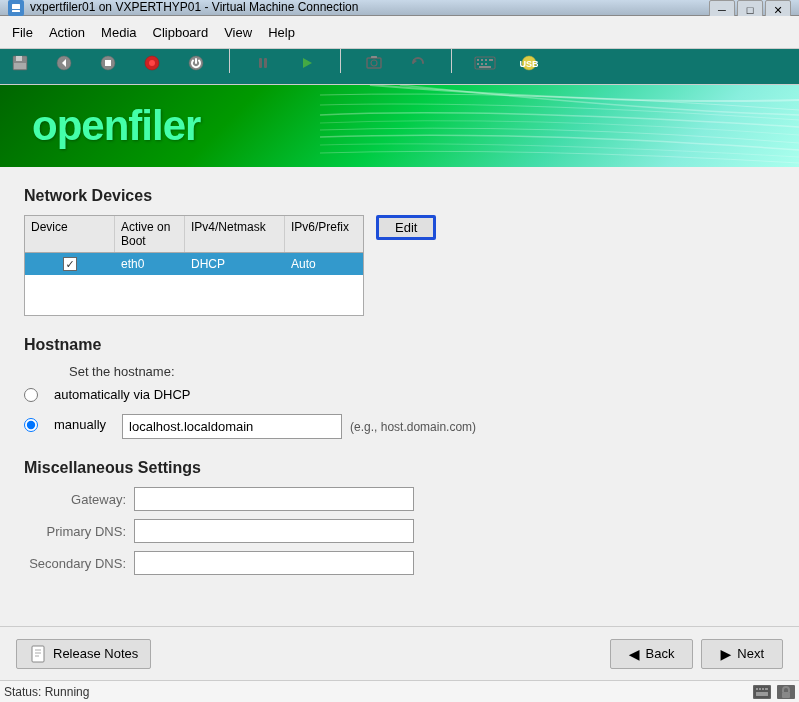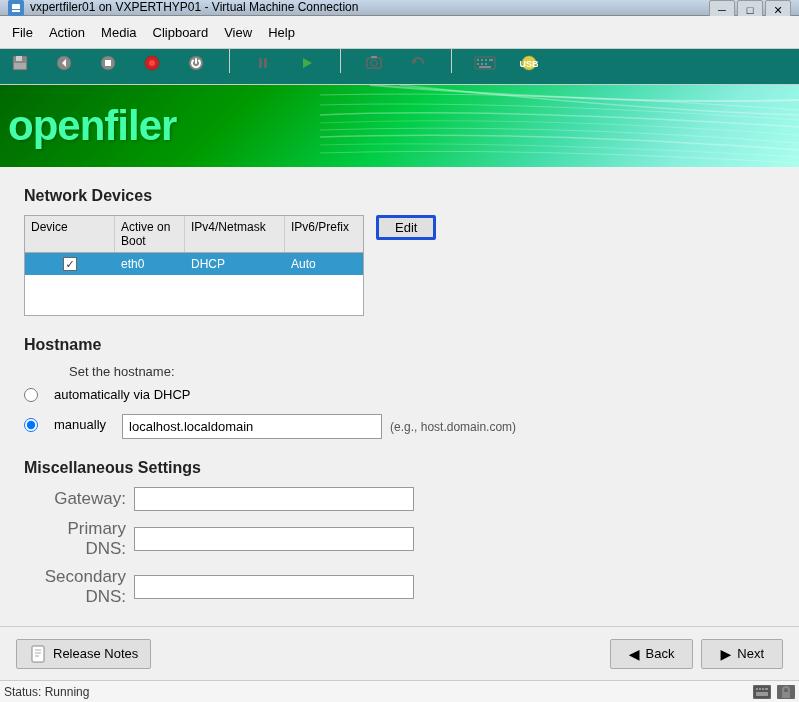--- a/index.html
+++ b/index.html
@@ -102,21 +102,21 @@
     }
 
     
     .banner {
       height: 82px;
       background: linear-gradient(135deg, #006600 0%, #009900 30%, #00cc44 50%, #44ddaa 70%, #88eedd 85%, #aaffee 100%);
       position: relative;
       overflow: hidden;
       display: flex;
       align-items: center;
-      padding-left: 8px;
+      padding-left: 32px;
     }
     .banner-logo {
       font-size: 42px;
       font-weight: bold;
       color: white;
       letter-spacing: -1px;
       text-shadow: 1px 1px 3px rgba(0,0,0,0.3);
       z-index: 2;
     }
     .banner-logo span {
@@ -237,21 +237,21 @@
       font-size: 13px;
       cursor: pointer;
     }
     .hostname-input-row {
       display: flex;
       align-items: center;
       gap: 8px;
       margin-top: 4px;
     }
     .hostname-input {
-      width: 260px;
+      width: 220px;
       padding: 4px 6px;
       border: 1px solid #999;
       background: white;
       font-size: 13px;
     }
     .hostname-hint {
       font-size: 12px;
       color: #555;
     }
 
@@ -259,21 +259,21 @@
     .misc-section {
       margin-bottom: 20px;
     }
     .form-row {
       display: flex;
       align-items: center;
       margin-bottom: 8px;
     }
     .form-label {
       width: 110px;
-      font-size: 17px;
+      font-size: 13px;
       color: #666;
       text-align: right;
       padding-right: 8px;
     }
     .form-input {
       width: 280px;
       height: 24px;
       border: 1px solid #999;
       background: white;
       padding: 2px 4px;

